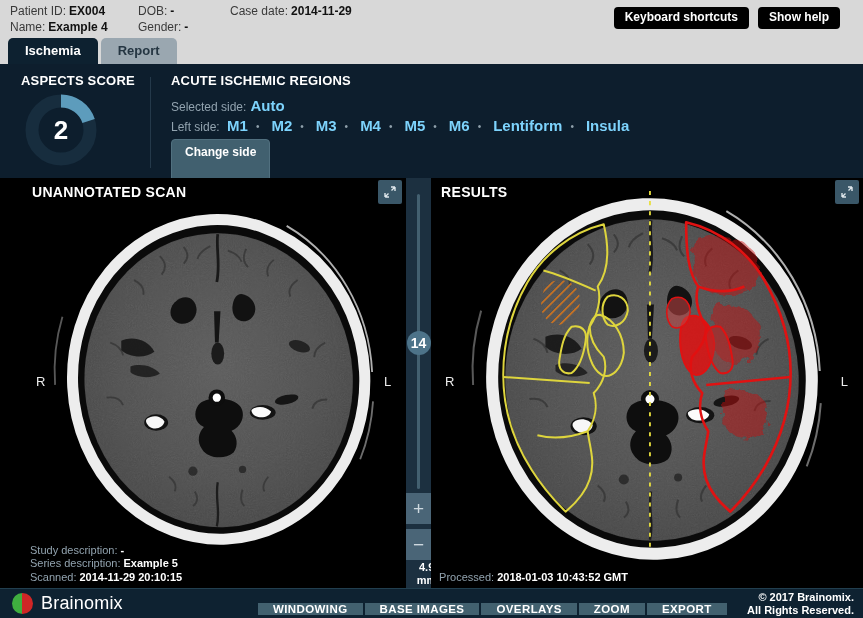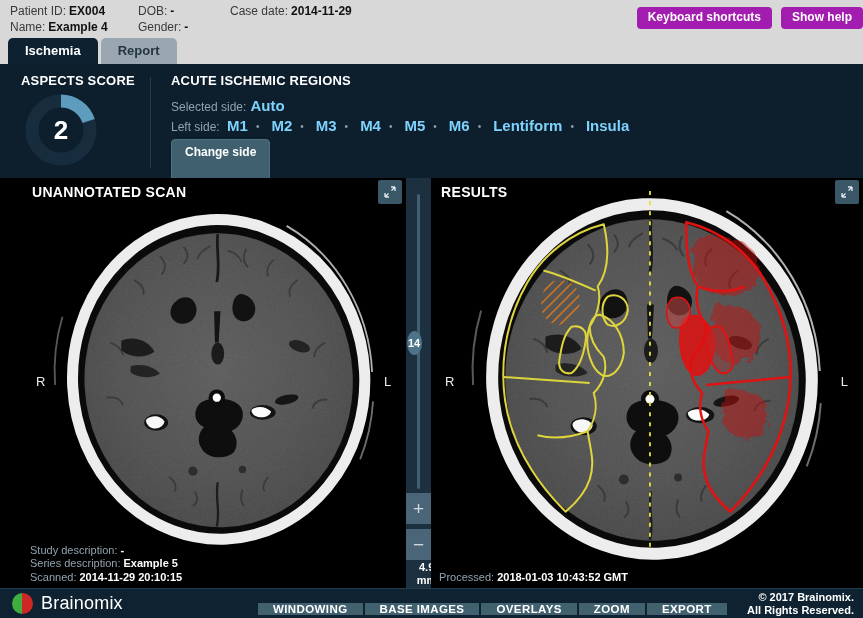--- a/index.html
+++ b/index.html
@@ -1,24 +1,24 @@
 <!DOCTYPE html>
 <html><head>
 <meta charset="utf-8">
 <style>
   * { margin:0; padding:0; box-sizing:border-box; }
   html,body { width:863px; height:618px; overflow:hidden; }
   body { font-family:"Liberation Sans", sans-serif; background:#0d1e2d; position:relative; }
 
   
-  .hdr { height:36px; background:#d8d8d8; display:flex; padding:4px 0 0 10px; }
+  .hdr { height:36px; background:#d8d8d8; display:flex; padding:4px 23px 0 10px; }
   .pinfo { display:grid; grid-template-columns:118px 82px auto; column-gap:10px; font-size:12px; line-height:15px; color:#3a3a3a; white-space:nowrap; }
   .pinfo .pv { font-weight:bold; color:#111; margin-left:3px; }
   .hdr-btns { margin-left:auto; display:flex; gap:9px; padding-top:3px; }
-  .btn-slate { background:#a21caf; color:#fff; font-size:12px; font-weight:bold; font-family:"Liberation Sans",sans-serif; padding:4px 11px 5px; border:none; border-radius:4px; height:22px; line-height:13px; cursor:pointer; white-space:nowrap; }
+  .btn-slate { background:#000000; color:#fff; font-size:12px; font-weight:bold; font-family:"Liberation Sans",sans-serif; padding:4px 11px 5px; border:none; border-radius:4px; height:22px; line-height:13px; cursor:pointer; white-space:nowrap; }
 
   
   .tabs { height:28px; background:#d8d8d8; display:flex; align-items:flex-end; padding-left:8px; gap:3px; }
   .tab { padding:6px 17px 7px; border-radius:5px 5px 0 0; font-size:13px; font-weight:bold; cursor:pointer; line-height:13px; }
   .tab.active { background:#0d2130; color:#fff; }
   .tab.inactive { background:#9aa7b0; color:#253642; }
 
   
   .band { height:114px; background:#0d1e2d; display:flex; color:#fff; }
   .score-box { width:150px; position:relative; flex:0 0 150px; }
@@ -41,21 +41,21 @@
   .ptitle { position:absolute; top:6px; left:10px; font-size:14px; font-weight:bold; color:#fff; letter-spacing:.3px; z-index:4; }
   .expand-btn { position:absolute; top:2px; right:4px; width:24px; height:24px; background:#3a5768; border-radius:2px; z-index:4; display:flex; align-items:center; justify-content:center; cursor:pointer; }
   .orient { position:absolute; top:196px; font-size:13px; color:#ececec; z-index:3; }
   .orient.ol { left:14px; } .orient.or { right:15px; }
   .meta { position:absolute; left:8px; bottom:4px; font-size:11px; line-height:13.5px; color:#92a3af; z-index:3; white-space:nowrap; }
   .meta .mv { color:#fff; font-weight:bold; margin-left:3px; }
 
   
   .vstrip { width:25px; flex:0 0 25px; background:#1c3040; position:relative; }
   .vtrack { position:absolute; left:11px; top:16px; width:3px; height:295px; background:#436070; border-radius:2px; cursor:pointer; }
-  .vhandle { position:absolute; left:0.5px; top:153px; width:15px; height:24px; border-radius:50%; background:#4d7389; color:#fff; font-size:11px; font-weight:bold; line-height:24px; text-align:center; cursor:grab; z-index:2; }
+  .vhandle { position:absolute; left:0.5px; top:153px; width:24px; height:24px; border-radius:50%; background:#4d7389; color:#fff; font-size:14px; font-weight:bold; line-height:24px; text-align:center; cursor:grab; z-index:2; }
   .zbtn { position:absolute; left:0; width:25px; height:31px; background:#4a6577; border:none; color:#cdd8df; font-size:19px; font-family:"Liberation Sans",sans-serif; line-height:29px; text-align:center; cursor:pointer; padding:0; }
   .zbtn.plus { top:315px; } .zbtn.minus { top:351px; }
   .mmlbl { position:absolute; bottom:1px; left:8px; width:100%; text-align:center; font-size:11px; font-weight:bold; color:#fff; line-height:13px; }
 
   
   .footer { height:30px; background:#0e2231; border-top:1px solid #223f4f; display:flex; align-items:stretch; }
   .brand { display:flex; align-items:center; gap:8px; padding-left:12px; width:258px; flex:0 0 258px; }
   .logo { width:21px; height:21px; border-radius:50%; background:linear-gradient(90deg,#3fae3f 50%,#cf2626 50%); }
   .brand-name { font-size:18px; color:#fff; letter-spacing:.2px; }
   .fbtns { display:flex; gap:2px; padding:14px 0 3px; }

